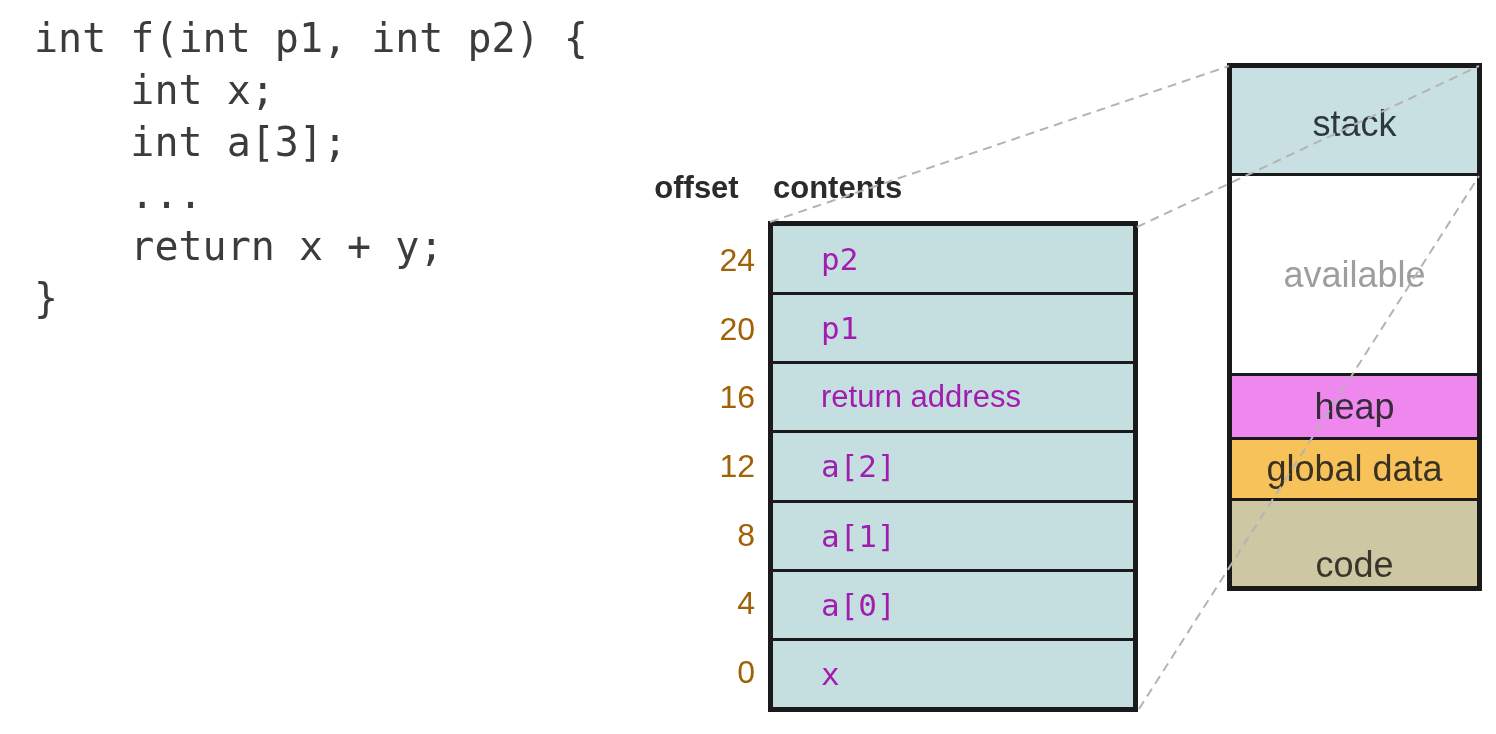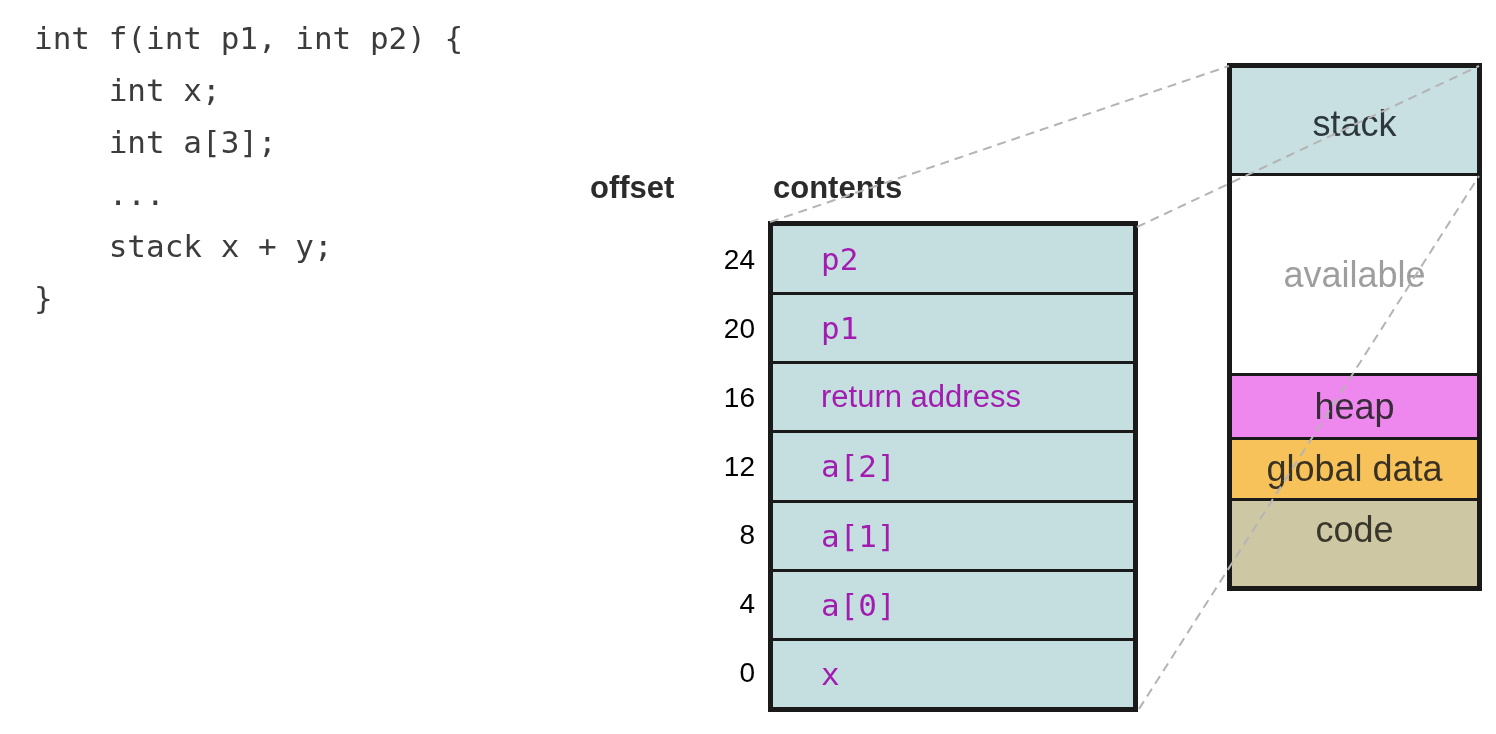--- a/index.html
+++ b/index.html
@@ -9,47 +9,47 @@
     width: 1496px; height: 734px;
     background: #ffffff;
     font-family: "Liberation Sans", sans-serif;
   }
 
   
   .code {
     position: absolute;
     left: 34px; top: 12px;
     font-family: "DejaVu Sans Mono", monospace;
-    font-size: 31px;
+    font-size: 40px;
     line-height: 52px;
     color: #3c3c3c;
   }
   .code .code-line { white-space: pre; }
 
   
   .hdr {
     position: absolute;
     top: 166px; height: 44px; line-height: 44px;
     font-weight: bold;
     font-size: 31px;
     color: #2b2b2b;
   }
-  .offset-hdr { left: 590px; width: 165px; text-align: left; padding-right: 6px; }
+  .offset-hdr { left: 617px; width: 165px; text-align: center; padding-right: 6px; }
   .contents-hdr { left: 773px; width: 360px; text-align: left; }
 
   
   .offsets {
     position: absolute;
     left: 590px; top: 226px; width: 165px; height: 481px;
     display: flex; flex-direction: column;
   }
   .offsets .offset-cell {
     flex: 1;
     display: flex; align-items: center; justify-content: flex-end;
-    font-size: 28px; color: #000000;
+    font-size: 32px; color: #a16207;
   }
 
   
   .frame-table {
     position: absolute;
     left: 768px; top: 221px; width: 370px; height: 491px;
     border: 5px solid #1a1a1a;
     display: flex; flex-direction: column;
   }
   .frame-table .frame-row {
@@ -72,40 +72,40 @@
   .mem-section {
     display: flex; align-items: center; justify-content: center;
     font-size: 36px;
     color: #30363a;
   }
   .mem-section + .mem-section { border-top: 3px solid #1a1a1a; }
   .mem-section.sec-stack     { height: 105px; align-items: center; padding-top: 6px; }
   .mem-section.sec-available { height: 200px; }
   .mem-section.sec-heap      { height: 64px; }
   .mem-section.sec-global    { height: 61px; }
-  .mem-section.sec-code      { height: 88px; align-items: flex-start; padding-top: 8px; }
+  .mem-section.sec-code      { height: 88px; align-items: flex-end; padding-top: 0; }
 
   
   .guide-lines {
     position: absolute; left: 0; top: 0;
     width: 1496px; height: 734px;
     pointer-events: none;
   }
 </style>
 </head>
 <body>
 
 <div class="canvas">
 
   <div class="code">
     <div class="code-line">int f(int p1, int p2) {</div>
     <div class="code-line">    int x;</div>
     <div class="code-line">    int a[3];</div>
     <div class="code-line">    ...</div>
-    <div class="code-line">    stack x + y;</div>
+    <div class="code-line">    return x + y;</div>
     <div class="code-line">}</div>
   </div>
 
   <div class="hdr offset-hdr">offset</div>
   <div class="hdr contents-hdr">contents</div>
 
   <div class="offsets">
     <div class="offset-cell">24</div>
     <div class="offset-cell">20</div>
     <div class="offset-cell">16</div>

